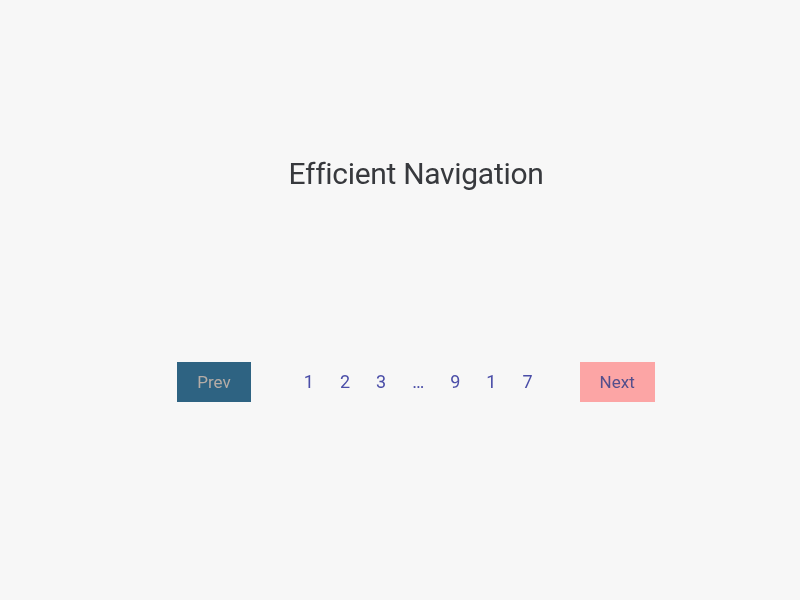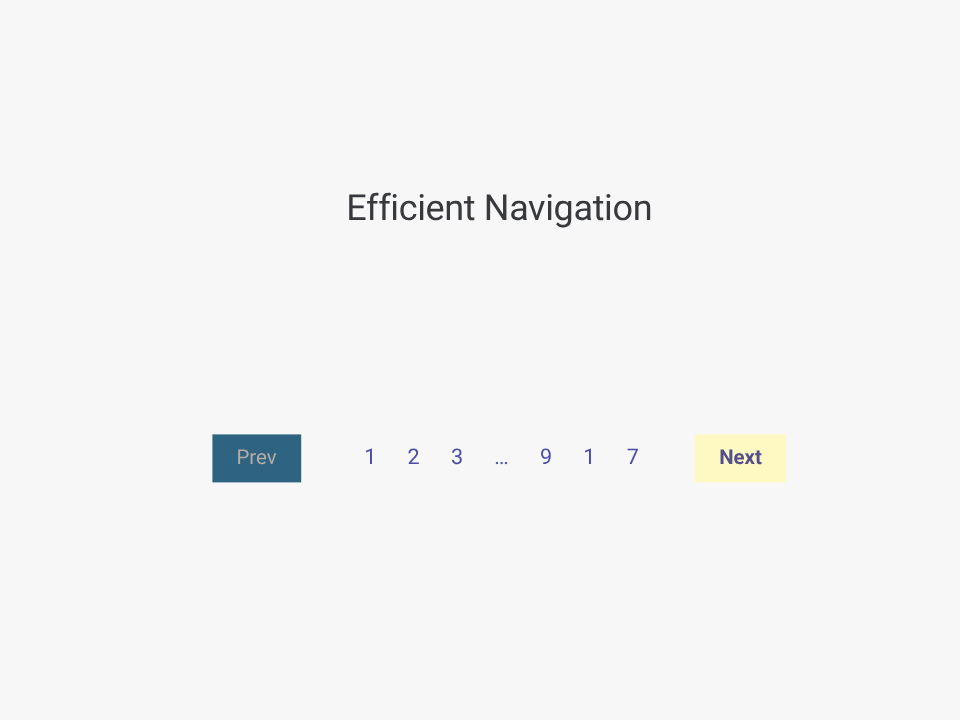--- a/index.html
+++ b/index.html
@@ -44,24 +44,23 @@
       align-items: center;
       justify-content: center;
       font-family: inherit;
     }
     .btn-prev {
       background: #0c4a6e;
       color: #aaa099;
       opacity: 0.85;
     }
     .btn-next {
-      background: #fef9c3;
+      background: #fca5a5;
       color: #544f8c;
       margin-left: 18px;
-      font-weight: bold;
     }
     .pages {
       display: flex;
       align-items: center;
       margin-left: 24px;
       gap: 0;
     }
     .page {
       color: #4b4ea8;
       font-size: 18px;

